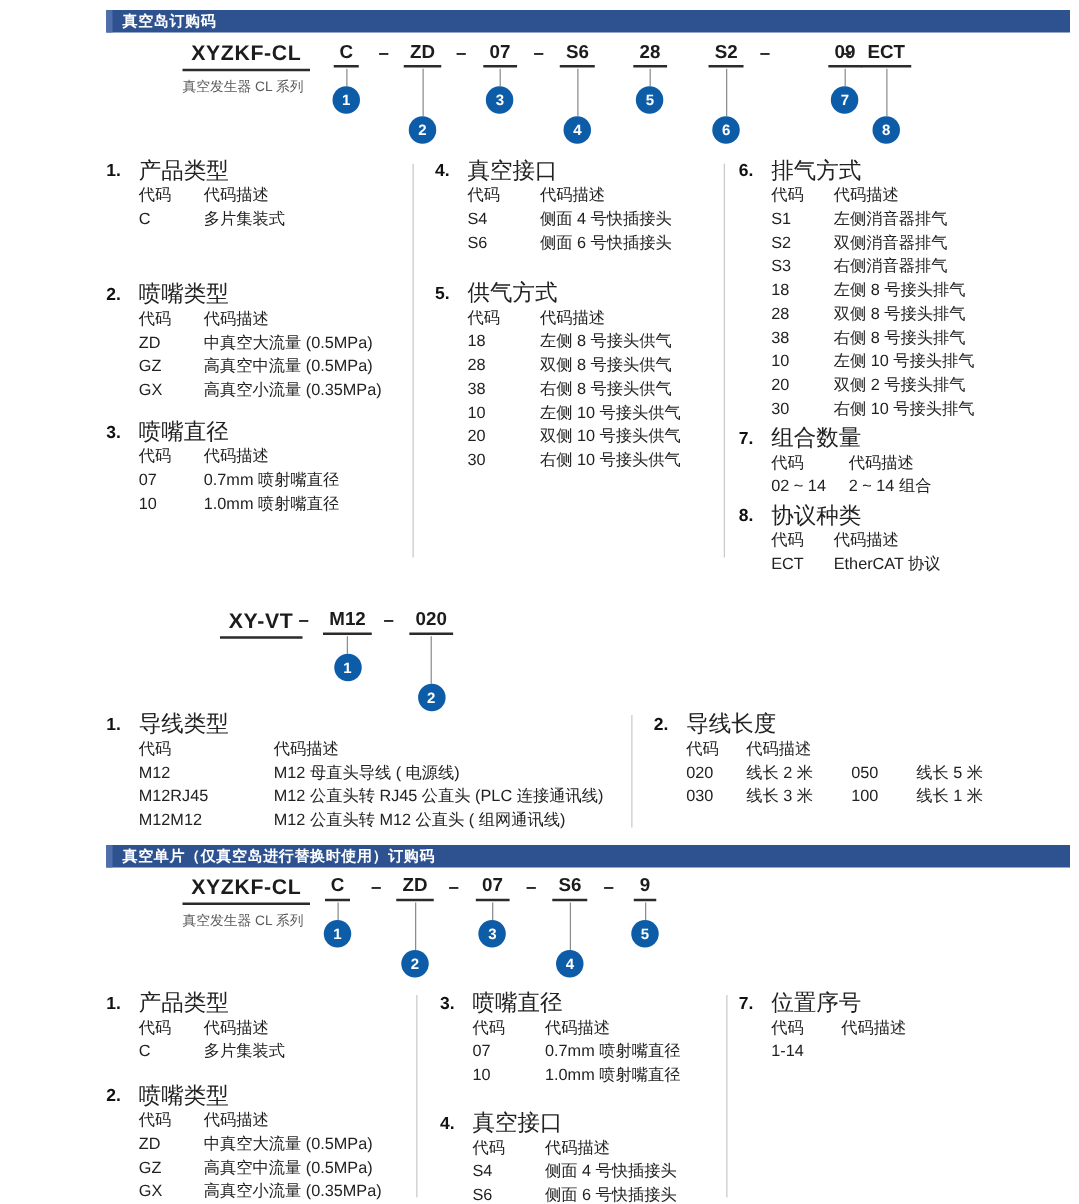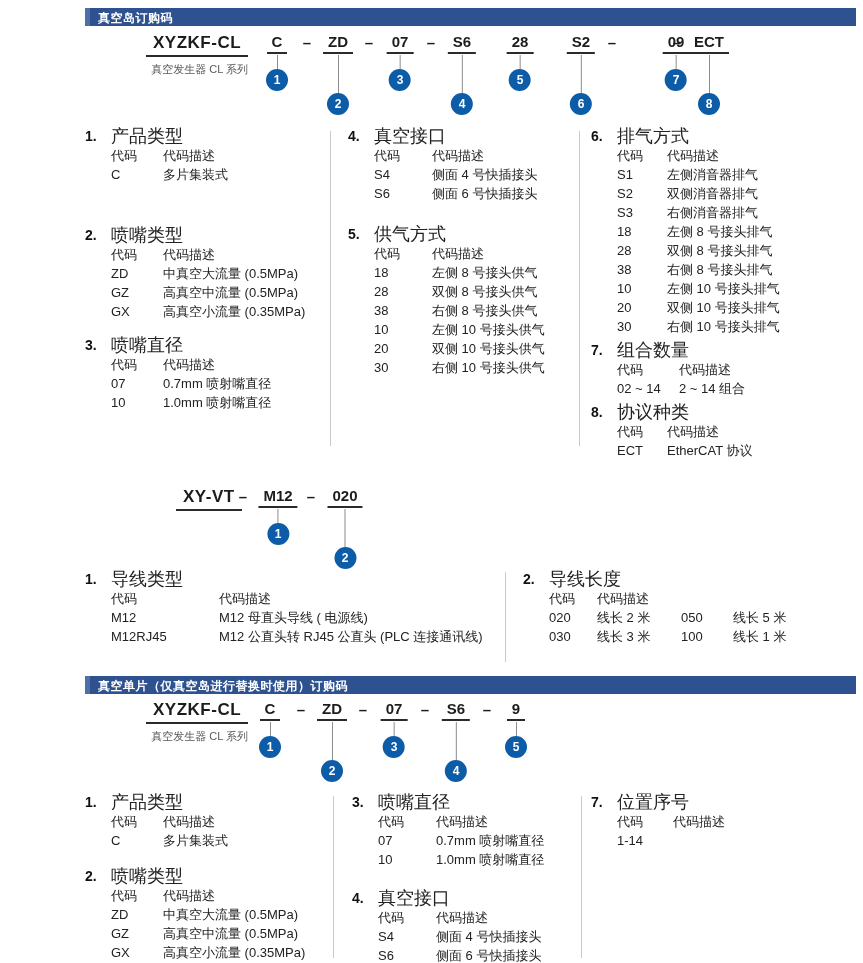--- a/index.html
+++ b/index.html
@@ -10,21 +10,21 @@
   
   .bar{position:absolute;left:85px;width:766px;height:18px;background:#2e5190;
        border-left:5px solid #4e6fa9;}
   .bar-text{display:inline-block;font-size:12px;font-weight:bold;color:#fff;
             line-height:18px;padding-left:8px;letter-spacing:.5px;}
   #sec0 .bar{top:8px}
   #sec1 .bar{top:460px}
   #sec2 .bar{top:676px}
 
   
-  .model-block{position:absolute;text-align:right;}
+  .model-block{position:absolute;text-align:left;}
   #sec0 .model-block{left:146px;top:33px}
   #sec1 .model-block{left:176px;top:487px}
   #sec2 .model-block{left:146px;top:700px}
   .model{display:inline-block;font-size:17px;font-weight:bold;letter-spacing:.5px;
          color:#1c1c1c;border-bottom:2px solid #2b2b2b;padding:0 7px 2px;}
   .subtitle{font-size:11px;color:#5a5a5a;margin-top:5px;white-space:nowrap;}
 
   
   .diagram{position:absolute;left:0;width:100%;height:0;}
   #sec0 .diagram{top:33px}
@@ -273,21 +273,21 @@
             <div class="row">
               <span class="c0">38</span>
               <span class="c1">右侧 8 号接头排气</span>
             </div>
             <div class="row">
               <span class="c0">10</span>
               <span class="c1">左侧 10 号接头排气</span>
             </div>
             <div class="row">
               <span class="c0">20</span>
-              <span class="c1">双侧 10 号接头排气</span>
+              <span class="c1">双侧 2 号接头排气</span>
             </div>
             <div class="row">
               <span class="c0">30</span>
               <span class="c1">右侧 10 号接头排气</span>
             </div>
           </div>
         </div>
         <div class="group">
           <div class="gnum">7.</div>
           <div class="gbody">
@@ -340,20 +340,24 @@
               <span class="c0">代码</span>
               <span class="c1">代码描述</span>
             </div>
             <div class="row">
               <span class="c0">M12</span>
               <span class="c1">M12 母直头导线 ( 电源线)</span>
             </div>
             <div class="row">
               <span class="c0">M12RJ45</span>
               <span class="c1">M12 公直头转 RJ45 公直头 (PLC 连接通讯线)</span>
+            </div>
+            <div class="row">
+              <span class="c0">M12M12</span>
+              <span class="c1">M12 公直头转 M12 公直头 ( 组网通讯线)</span>
             </div>
           </div>
         </div>
       </div>
     <div class="col colB">
         <div class="group">
           <div class="gnum">2.</div>
           <div class="gbody">
             <div class="gtitle">导线长度</div>
             <div class="row hdr">

